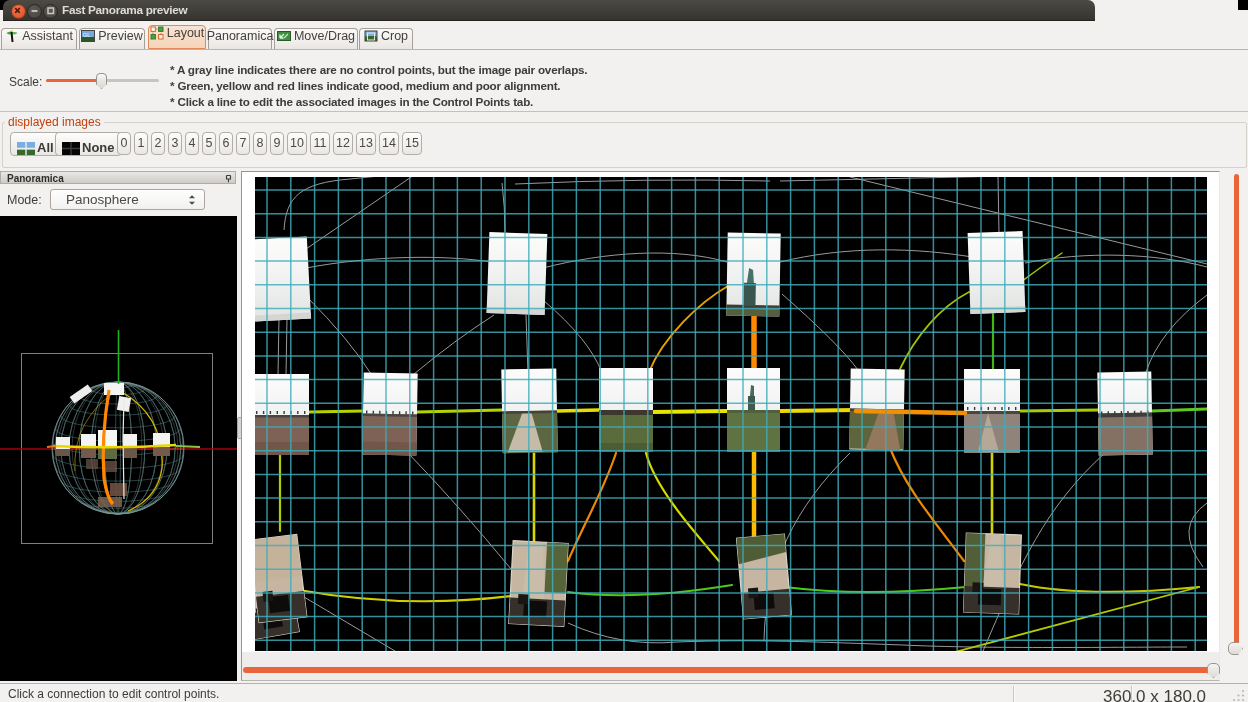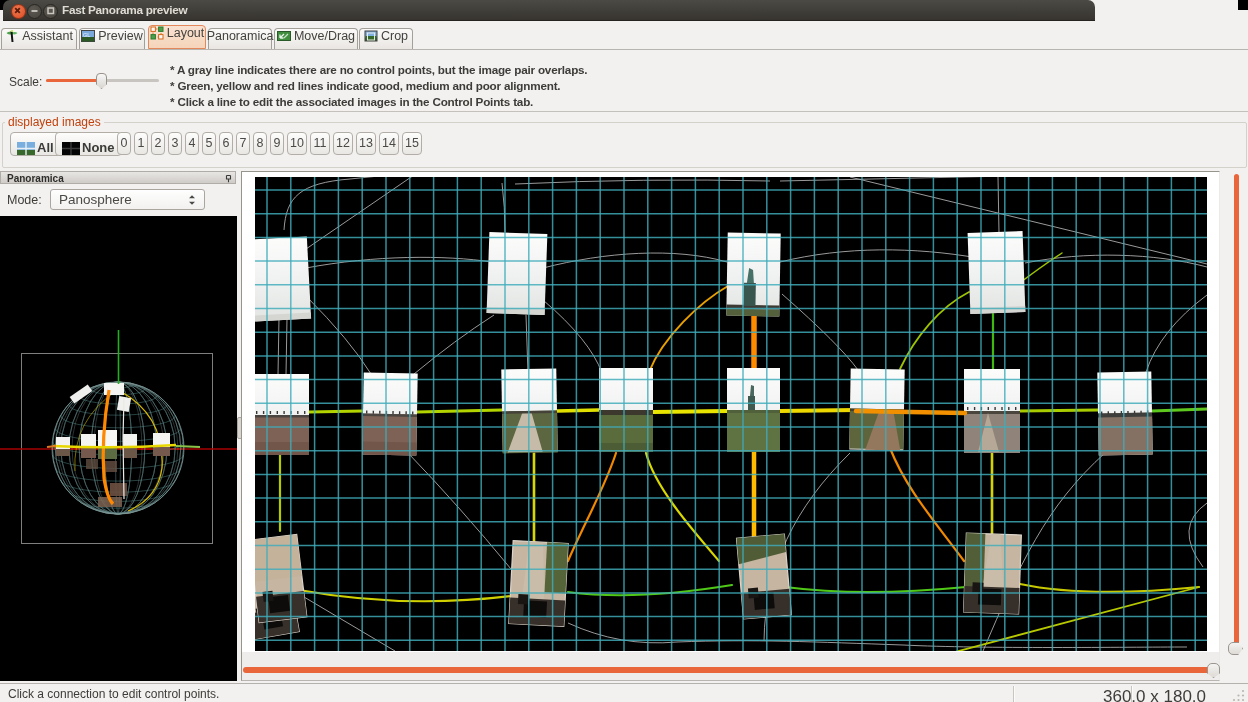--- a/index.html
+++ b/index.html
@@ -13,21 +13,21 @@
 #helpline{left:0;top:111px;width:1248px;height:1px;background:#c4c1bc}
 .txt{position:absolute;color:#3d3c38}
 #grpbox{left:2px;top:122px;width:1243px;height:44px;border:1px solid #d4d1cb;border-radius:2px}
 #grplabel{left:5px;top:115px;font-size:12px;color:#c2410c;background:#f2f1f0;padding:0 3px}
 .pushbtn{position:absolute;top:132px;height:22px;background:linear-gradient(#fdfdfc,#e9e7e3);border:1px solid #b2aea7;border-radius:4px;display:flex;align-items:flex-end;font-size:13px;font-weight:bold;color:#3a3a38;padding:0 6px;gap:2px}
 .nbtn{display:inline-block;height:21px;line-height:21px;background:linear-gradient(#fdfdfc,#e9e7e3);border:1px solid #b2aea7;border-radius:4px;font-size:12.5px;color:#4c4a47;text-align:center;margin-right:3px}
 .w1{width:12px}.w2{width:18px}
 #panhdr{left:0;top:171px;width:236px;height:13px;background:linear-gradient(#e8e6e3,#cfccc8);border:1px solid #b0ada8;box-sizing:border-box}
 #panhdr span{position:absolute;left:6px;top:1px;font-size:10px;font-weight:bold;color:#2e2d2b}
 #moderow{left:0;top:184px;width:237px;height:32px;background:#f2f1f0}
-#dropdown{position:absolute;left:50px;top:5px;width:155px;height:21px;background:linear-gradient(#fefefe,#f2f1ef);border:1px solid #aaa69f;border-radius:3px;font-size:13.5px;color:#4a4946;line-height:20px;padding-left:8px;box-sizing:border-box}
+#dropdown{position:absolute;left:50px;top:5px;width:155px;height:21px;background:linear-gradient(#fefefe,#f2f1ef);border:1px solid #aaa69f;border-radius:3px;font-size:13.5px;color:#4a4946;line-height:20px;padding-left:15px;box-sizing:border-box}
 #statusbar{left:0;top:683px;width:1248px;height:19px;background:#f2f1f0;border-top:1px solid #b5b2ad;font-size:12px;color:#3d3c38}
 .sep{position:absolute;top:2px;width:1px;height:17px;background:#c9c6c1;border-right:1px solid #fbfbfa}
 #mainbox{left:241px;top:171px;width:979px;height:510px;background:#fff;border:1px solid;border-color:#96948d #eceae7 #b8b5b0 #96948d;box-sizing:border-box}
 #belowcanvas{left:242px;top:652px;width:977px;height:28px;background:#efedeb}
 #htrack{position:absolute;left:243px;top:667px;width:976px;height:6px;background:#e8663a;border-radius:3px}
 #hhandle{position:absolute;left:1207px;top:663px;width:13px;height:15px;background:linear-gradient(#f4f3f1,#dedbd6);border:1px solid #9a968f;box-sizing:border-box;border-radius:5px 5px 2px 2px;clip-path:polygon(0 0,100% 0,100% 68%,50% 100%,0 68%)}
 #vtrack{position:absolute;left:1234px;top:174px;width:5px;height:478px;background:#e8663a;border-radius:3px}
 #vhandle{position:absolute;left:1228px;top:642px;width:15px;height:13px;background:linear-gradient(#f4f3f1,#dedbd6);border:1px solid #9a968f;box-sizing:border-box;border-radius:5px 2px 2px 5px;clip-path:polygon(0 0,68% 0,100% 50%,68% 100%,0 100%)}
 .slhandle{position:absolute;background:linear-gradient(#f8f7f6,#d9d6d1);border:1px solid #97928b}
 </style></head><body>

